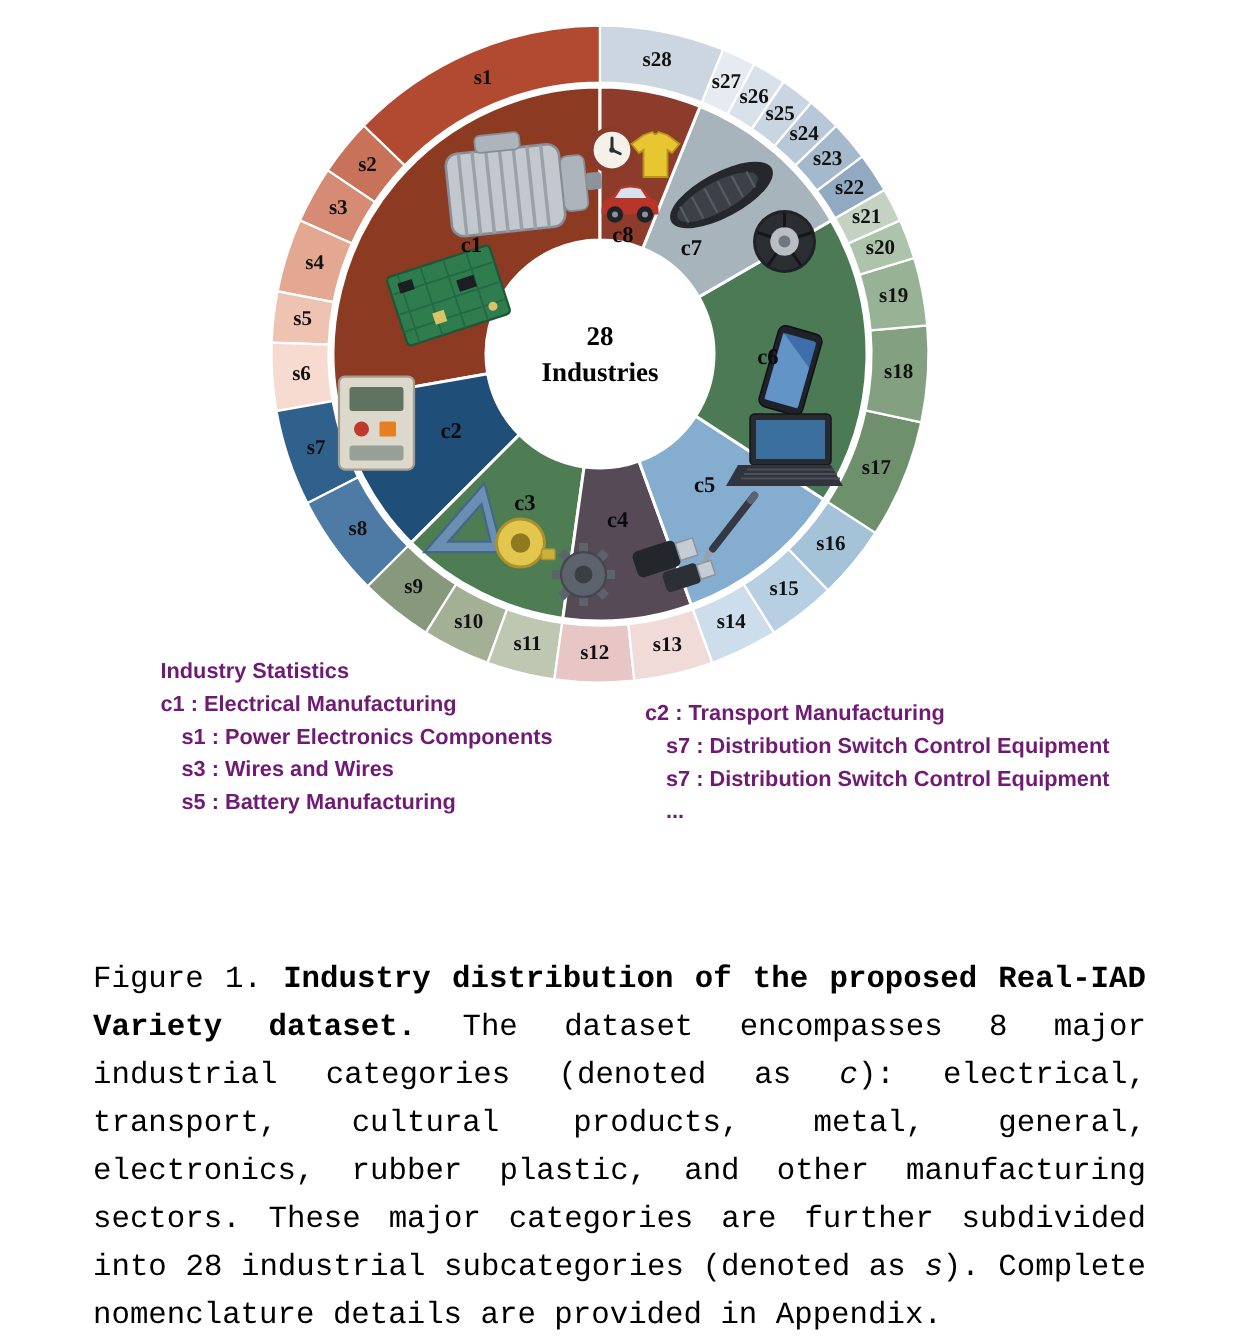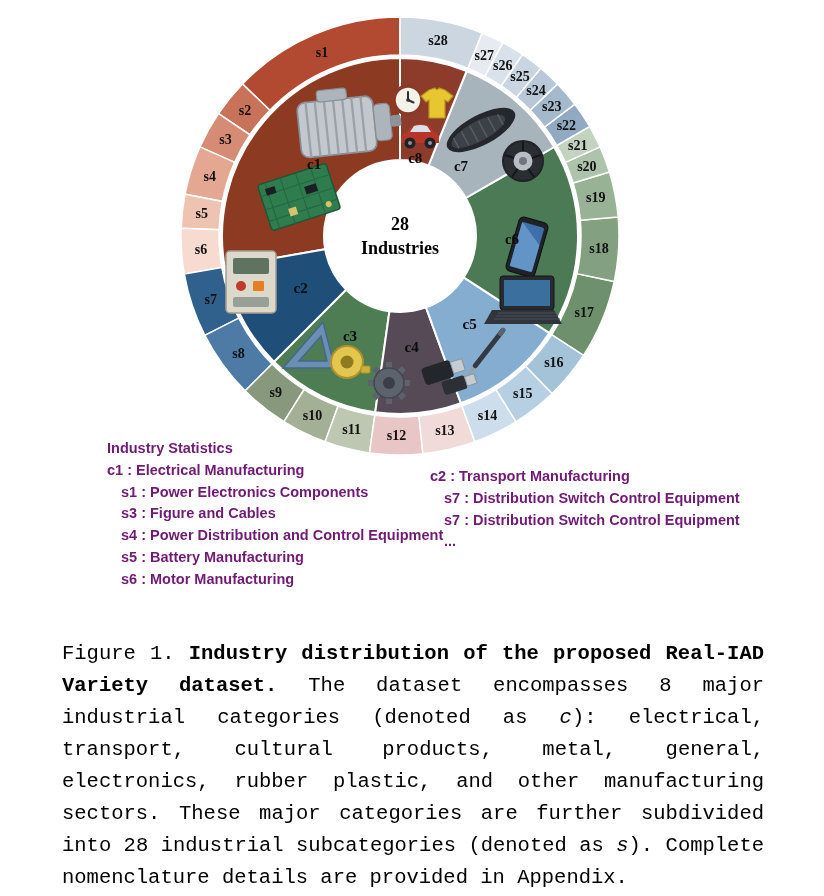--- a/index.html
+++ b/index.html
@@ -206,24 +206,22 @@
         <text x="400" y="230" class="center-line" text-anchor="middle">28</text>
         <text x="400" y="254" class="center-line" text-anchor="middle">Industries</text>
       </svg>
   </div>
 
   <div class="legend legend-left">
     <div class="legend-line legend-title">Industry Statistics</div>
     <div id="legend-left-items">
         <div class="legend-line">c1 : Electrical Manufacturing</div>
         <div class="legend-line indent">s1 : Power Electronics Components</div>
-        <div class="legend-line indent">s3 : Figure and Cables</div>
-        <div class="legend-line indent">s4 : Power Distribution and Control Equipment</div>
+        <div class="legend-line indent">s3 : Wires and Wires</div>
         <div class="legend-line indent">s5 : Battery Manufacturing</div>
-        <div class="legend-line indent">s6 : Motor Manufacturing</div>
       </div>
   </div>
 
   <div class="legend legend-right" id="legend-right-items">
       <div class="legend-line">c2 : Transport Manufacturing</div>
       <div class="legend-line indent">s7 : Distribution Switch Control Equipment</div>
       <div class="legend-line indent">s7 : Distribution Switch Control Equipment</div>
       <div class="legend-line indent">...</div>
     </div>
 

